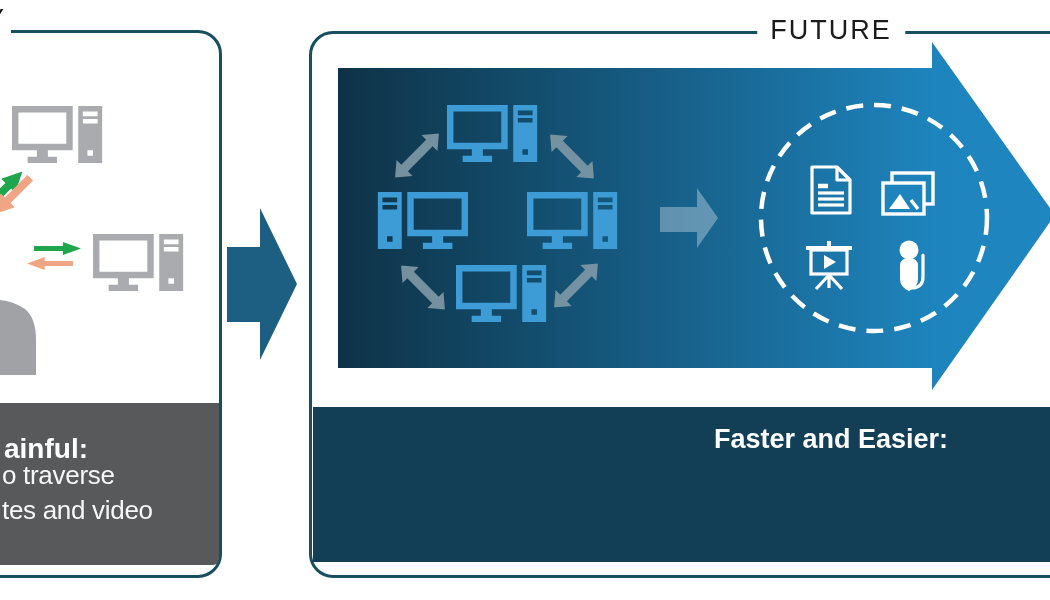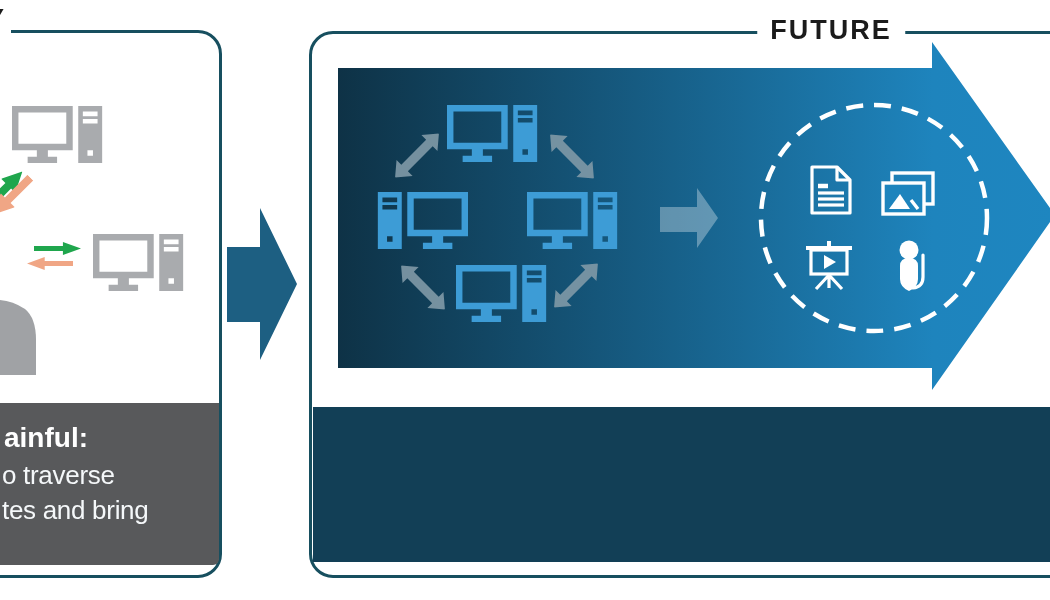--- a/index.html
+++ b/index.html
@@ -2,30 +2,30 @@
 <html><head>
 <meta charset="utf-8">
 <style>
   html,body{margin:0;padding:0;background:#fff;}
   #stage{position:relative;width:1050px;height:600px;overflow:hidden;background:#ffffff;
          font-family:"Liberation Sans",sans-serif;}
   .panel{position:absolute;background:#fff;border:3px solid #174f5f;border-radius:24px;box-sizing:border-box;}
   #left-panel{left:-40px;top:30px;width:262px;height:548px;z-index:1;}
   #right-panel{left:309px;top:31px;width:1040px;height:547px;z-index:1;}
   .abs{position:absolute;}
-  .panel-label{position:absolute;color:#1b1b1b;background:#ffffff;font-size:27px;font-weight:700;
+  .panel-label{position:absolute;color:#1b1b1b;background:#ffffff;font-size:27px;font-weight:400;
                letter-spacing:2px;line-height:34px;z-index:6;}
   #today-frag{left:-14px;top:2px;padding:0 7px 0 0;letter-spacing:0;}
   #future-label{left:831px;top:13px;transform:translateX(-50%);padding:0 13px;}
   .caption-box{position:absolute;z-index:2;}
   #left-caption-box{left:-40px;top:403px;width:259px;height:162px;background:#58595b;border-bottom-right-radius:6px;}
   #right-caption-box{left:313px;top:407px;width:1036px;height:155px;background:#123f56;}
   .cap-title{position:absolute;color:#ffffff;font-weight:700;white-space:nowrap;z-index:3;}
   .cap-line{position:absolute;color:#f5f8fa;font-weight:400;white-space:nowrap;letter-spacing:-0.3px;z-index:3;}
-  #left-cap-title{left:4px;top:422px;font-size:28px;}
+  #left-cap-title{left:4px;top:433px;font-size:28px;}
   #left-cap-line1{left:2px;top:460px;font-size:26px;text-align:center;}
   #left-cap-line2{left:2px;top:495px;font-size:26px;}
   #right-cap-title{left:831px;top:424px;font-size:27px;transform:translateX(-50%);}
   #right-cap-line1{left:307px;top:467px;font-size:27px;}
   #right-cap-line2{left:390px;top:502px;font-size:27px;}
   svg{display:block;}
   .pc-blue{fill:#3d9cd6;}
   .pc-gray{fill:#a9abae;}
   .dbl{fill:#7e98a6;opacity:0.92;}
   .z2{z-index:2;} .z3{z-index:3;} .z4{z-index:4;}
@@ -78,21 +78,21 @@
       <use href="#arrow1"></use>
     </svg>
 
   <svg class="abs z2" style="left:0px;top:298px" width="40" height="80" viewBox="0 0 40 80">
     <path fill="#a0a2a5" d="M0,77 L36,77 L36,42 Q36,20 25,11 Q13,3 0,2 Z"></path>
   </svg>
 
   <div id="left-caption-box" class="caption-box"></div>
   <div id="left-cap-title" class="cap-title">ainful:</div>
   <div id="left-cap-line1" class="cap-line">o traverse</div>
-  <div id="left-cap-line2" class="cap-line">tes and bring</div>
+  <div id="left-cap-line2" class="cap-line">tes and video</div>
 
   <svg class="abs z2" style="left:227px;top:208px" width="70" height="152" viewBox="0 0 70 152">
     <polygon fill="#1d5f82" points="0,39 33,39 33,0 70,76 33,152 33,114 0,114"></polygon>
   </svg>
 
   <svg class="abs z2" style="left:338px;top:42px" width="718" height="349" viewBox="0 0 718 349">
     <defs>
       <linearGradient id="arrowgrad" x1="0" y1="0" x2="1" y2="0">
         <stop offset="0" stop-color="#0e3246"></stop>
         <stop offset="0.83" stop-color="#1e84bd"></stop>
@@ -164,14 +164,15 @@
     <path d="M24,33 V47 M24,34 L11,48 M24,34 L37,48" stroke="#ffffff" stroke-width="3.2" fill="none"></path>
   </svg>
 
   <svg class="abs z4" style="left:895px;top:239px" width="34" height="56" viewBox="0 0 34 56">
     <circle cx="14" cy="11" r="9.5" fill="#ffffff"></circle>
     <path fill="#ffffff" d="M5,27 Q5,19 14,19 Q23,19 23,27 V40 Q23,48 14,52 Q5,48 5,40 Z"></path>
     <path d="M28,16 V38 Q28,48 18,49" stroke="#ffffff" stroke-width="3.2" fill="none" stroke-linecap="round"></path>
   </svg>
 
   <div id="right-caption-box" class="caption-box"></div>
+  <div id="right-cap-title" class="cap-title">Faster and Easier:</div>
 
 </div>
 
 </body></html>

